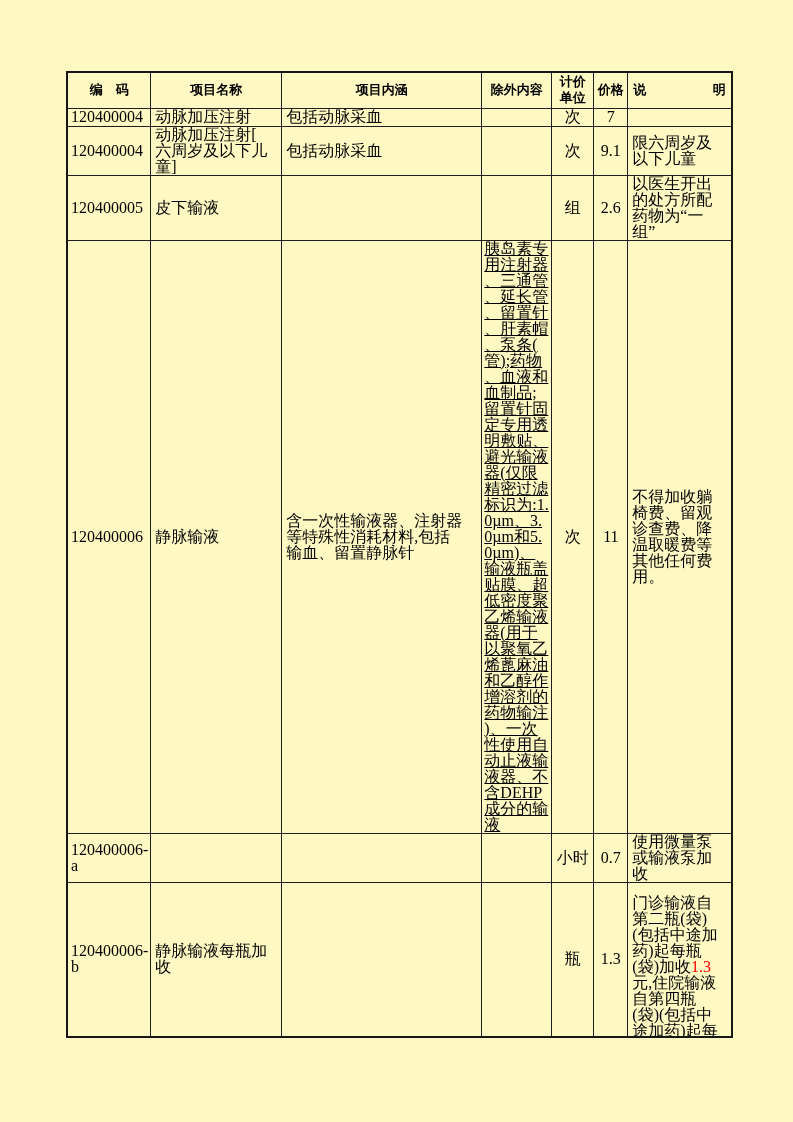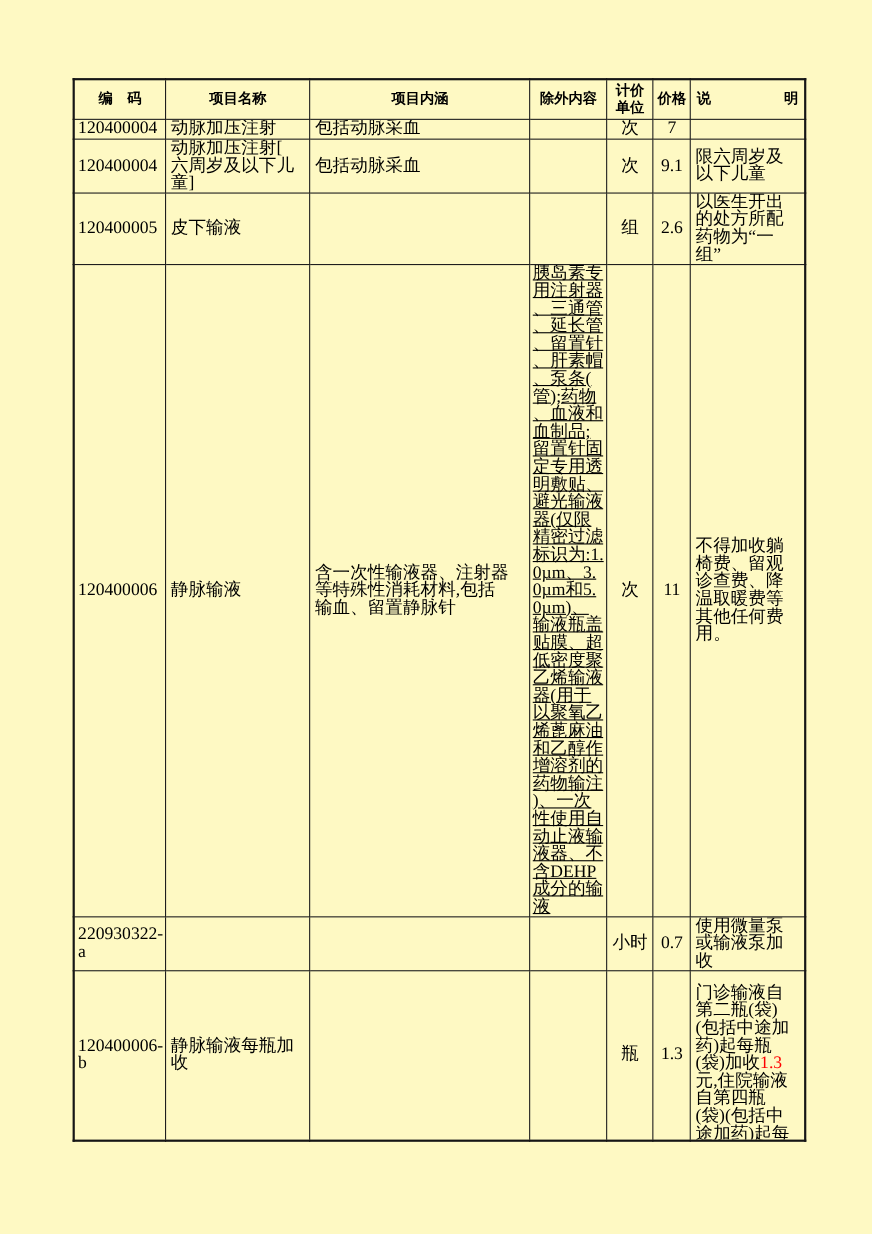--- a/index.html
+++ b/index.html
@@ -105,21 +105,21 @@
       <tr class="r4">
         <td class="code">120400006</td>
         <td class="name">静脉输液</td>
         <td class="cont">含一次性输液器、注射器等特殊性消耗材料,包括输血、留置静脉针</td>
         <td class="excl">胰岛素专用注射器、三通管、延长管、留置针、肝素帽、泵条(管);药物、血液和血制品;留置针固定专用透明敷贴、避光输液器(仅限精密过滤标识为:1.0µm、3.0µm和5.0µm)、输液瓶盖贴膜、超低密度聚乙烯输液器(用于以聚氧乙烯蓖麻油和乙醇作增溶剂的药物输注)、一次性使用自动止液输液器、不含DEHP成分的输液</td>
         <td class="c">次</td>
         <td class="c">11</td>
         <td class="note">不得加收躺椅费、留观诊查费、降温取暖费等其他任何费用。</td>
       </tr>
       <tr class="r5">
-        <td class="code">220930322-a</td>
+        <td class="code">120400006-a</td>
         <td class="name"></td>
         <td class="cont"></td>
         <td class="excl"></td>
         <td class="c">小时</td>
         <td class="c">0.7</td>
         <td class="note">使用微量泵或输液泵加收</td>
       </tr>
       <tr class="r6">
         <td class="code">120400006-b</td>
         <td class="name">静脉输液每瓶加收</td>

